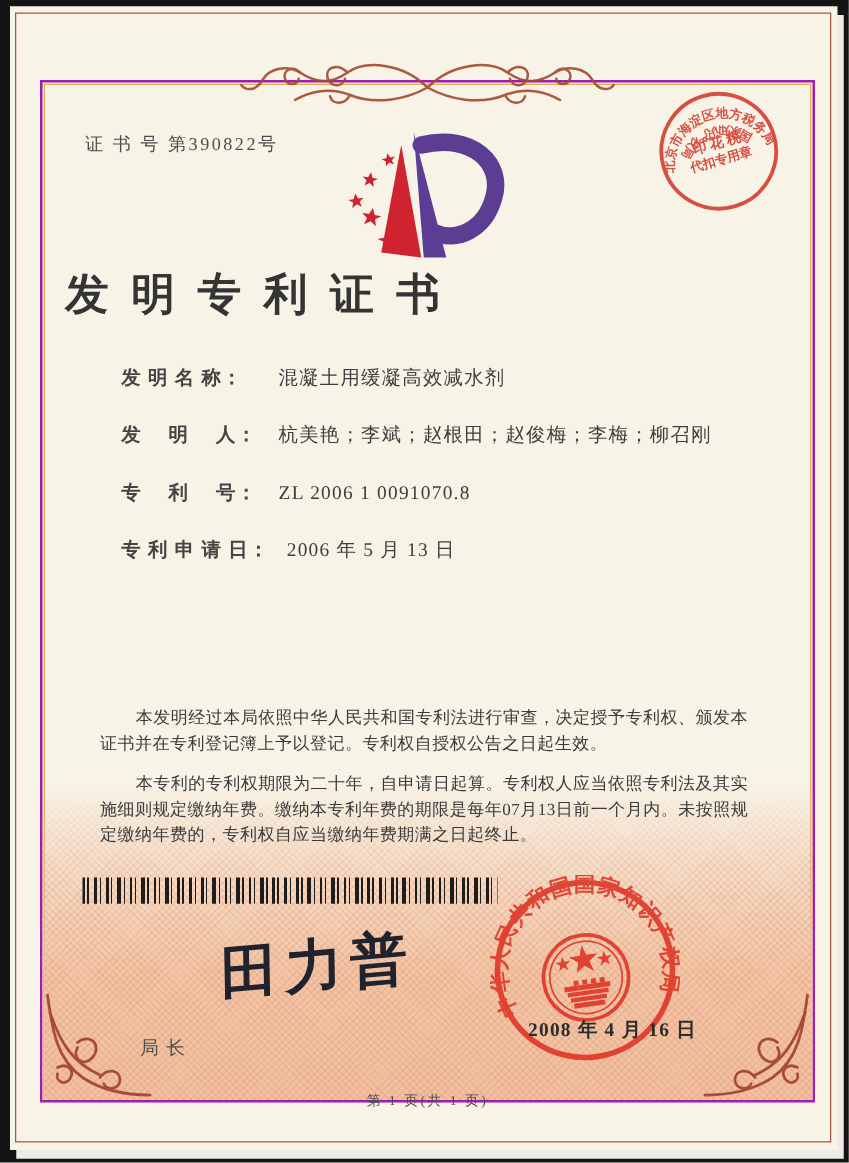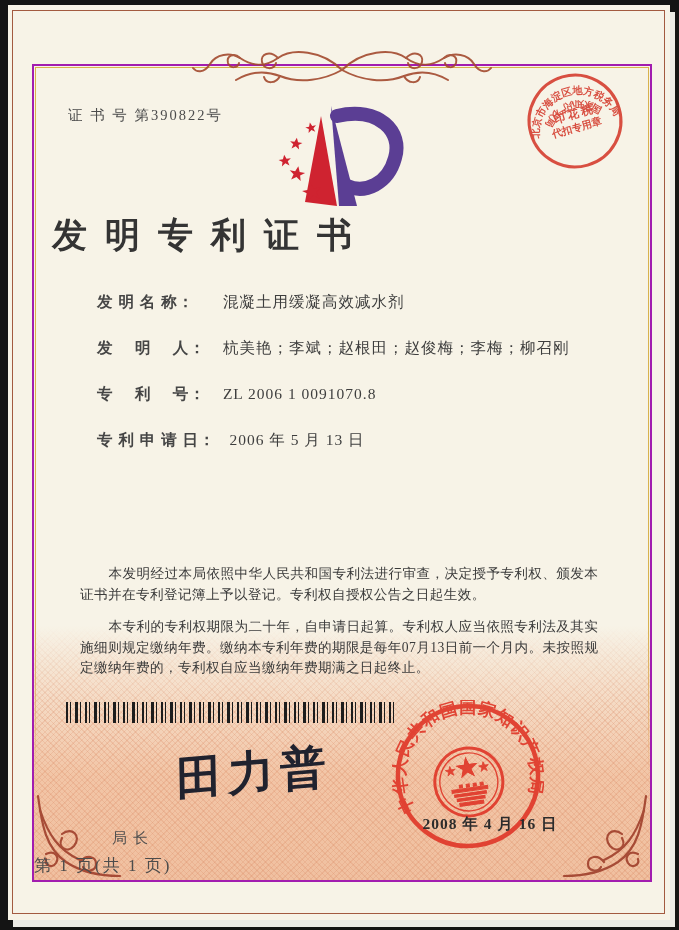--- a/index.html
+++ b/index.html
@@ -72,22 +72,22 @@
     font-family:"DejaVu Sans","Liberation Sans",sans-serif;
     font-size:46px;font-weight:700;color:#20222e;letter-spacing:6px;
     transform:rotate(-5deg) skewX(-4deg);
   }
   .seal-wrap{position:absolute;left:358px;top:634px;width:152px;height:152px;opacity:.92;}
   .issue-date{
     position:absolute;left:366px;top:748px;width:180px;text-align:center;
     font-size:15.5px;font-weight:700;color:#2c2c2c;letter-spacing:1px;z-index:5;
   }
   .page-footer{
-    position:absolute;left:0;right:0;top:788px;
-    font-size:17px;color:#4c4c4c;letter-spacing:2px;
+    position:absolute;left:0;right:0;top:807px;text-align:center;
+    font-size:11px;color:#4c4c4c;letter-spacing:2px;
   }
   .tax-stamp{position:absolute;left:490px;top:4px;width:102px;height:102px;transform:rotate(-16deg);opacity:.88;}
   .ornament-top{position:absolute;top:-26px;left:50%;transform:translateX(-50%);}
   .flourish-bl{position:absolute;left:-2px;bottom:-2px;}
   .flourish-br{position:absolute;right:-2px;bottom:-2px;transform:scaleX(-1);}
 </style>
 </head>
 <body>
 
 <div class="paper">

